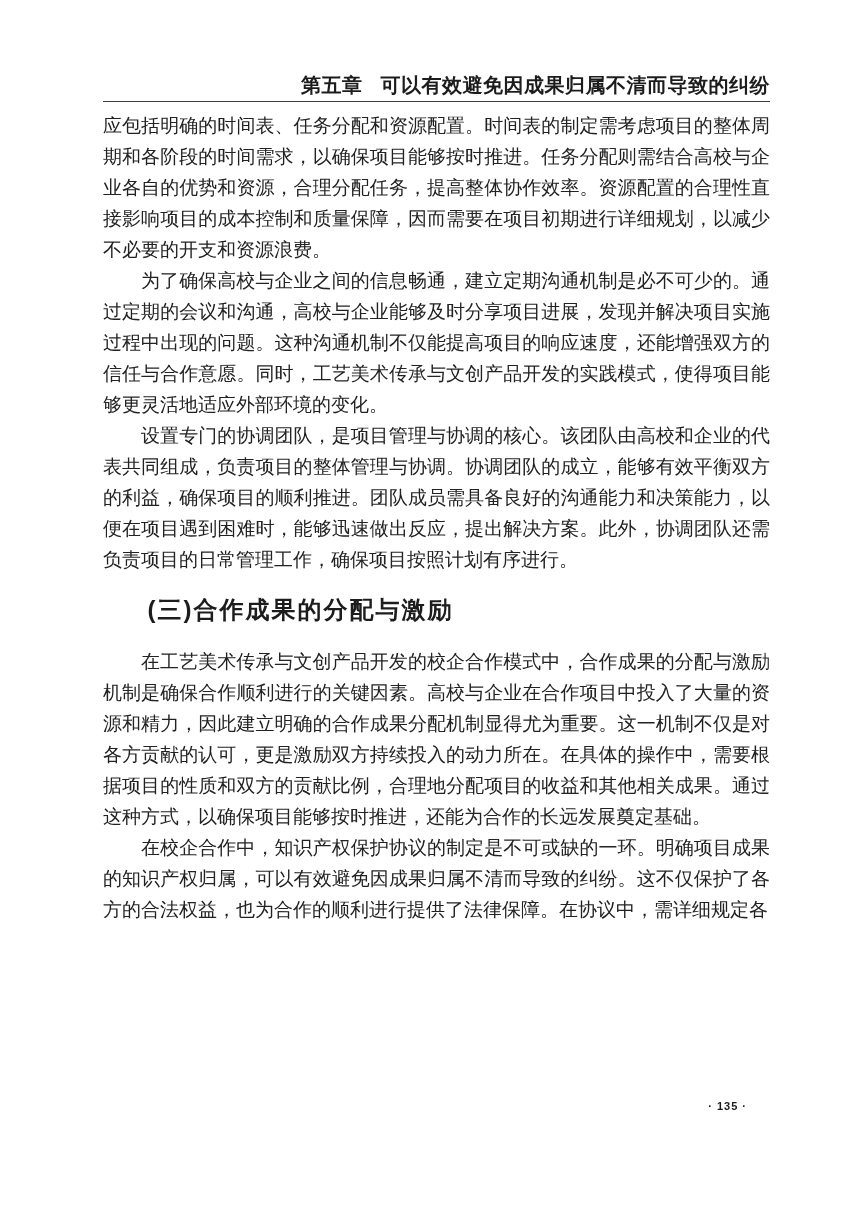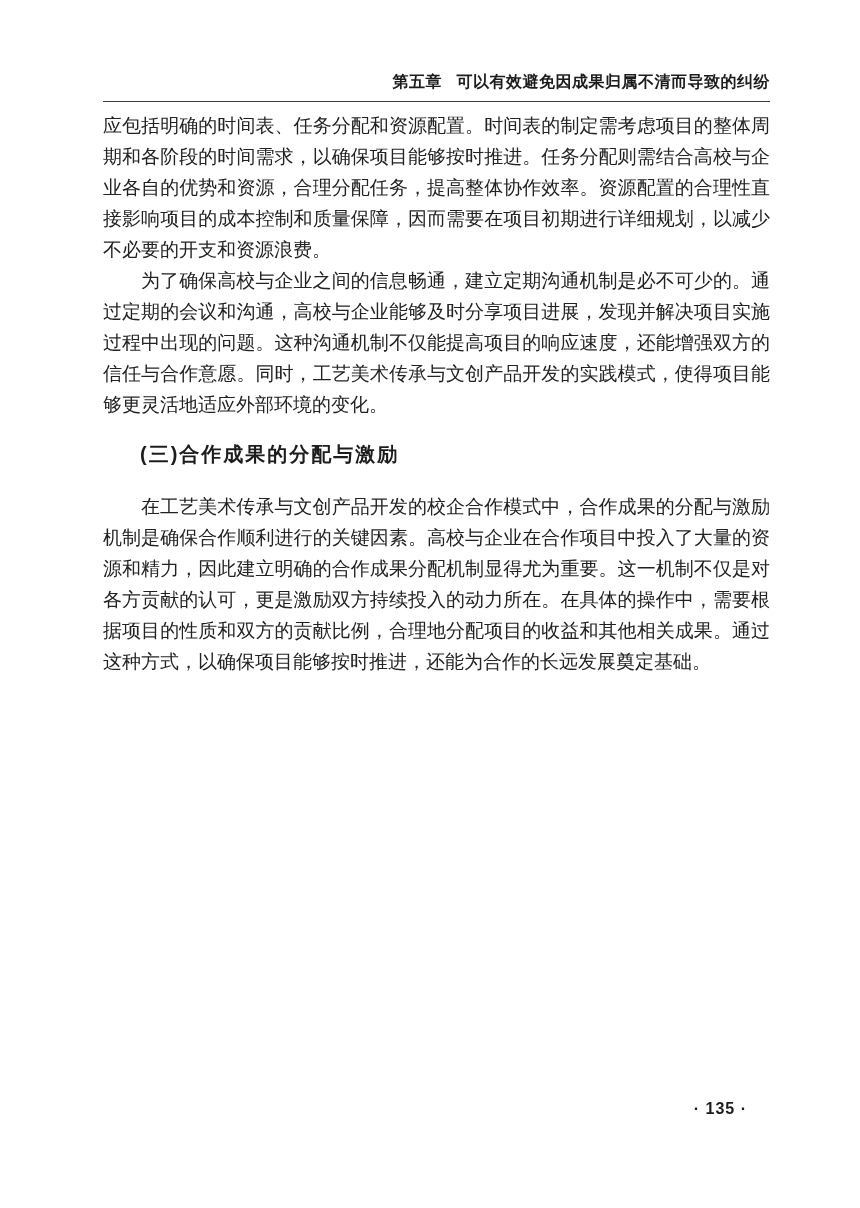--- a/index.html
+++ b/index.html
@@ -15,21 +15,21 @@
   .header {
     position: absolute;
     top: 72px;
     left: 103px;
     width: 667px;
     display: flex;
     justify-content: flex-end;
     align-items: baseline;
     font-family: "Liberation Sans", "DejaVu Sans", sans-serif;
     font-weight: bold;
-    font-size: 16px;
+    font-size: 20px;
     color: #1c1c1c;
     letter-spacing: 0.5px;
   }
   .header .chapter { margin-right: 0.9em; }
   .rule {
     position: absolute;
     top: 101px;
     left: 103px;
     width: 667px;
     border-bottom: 1.5px solid #3d3d3d;
@@ -42,54 +42,56 @@
     font-size: 19px;
     line-height: 31px;
     color: #222222;
     text-align: justify;
   }
   .para { text-indent: 2em; }
   .para.no-indent { text-indent: 0; }
   .section-heading {
     font-family: "Liberation Sans", "DejaVu Sans", sans-serif;
     font-weight: bold;
-    font-size: 20px;
+    font-size: 24px;
     color: #1c1c1c;
     text-indent: 1.85em;
     text-align: left;
     letter-spacing: 2px;
     margin-top: 19px;
     margin-bottom: 21px;
     line-height: 31px;
   }
   .page-number {
     position: absolute;
     top: 1100px;
     right: 113px;
     font-family: "Liberation Sans", "DejaVu Sans", sans-serif;
     font-weight: bold;
-    font-size: 16px;
+    font-size: 11px;
     color: #1c1c1c;
     letter-spacing: 1px;
   }
 </style>
 </head>
 <body>
 
 <div class="page">
 
   <div class="header">
     <span class="chapter">第五章</span>
     <span class="htitle">可以有效避免因成果归属不清而导致的纠纷</span>
   </div>
 
   <div class="rule"></div>
 
   <div class="body">
     <p class="para no-indent">应包括明确的时间表、任务分配和资源配置。时间表的制定需考虑项目的整体周期和各阶段的时间需求，以确保项目能够按时推进。任务分配则需结合高校与企业各自的优势和资源，合理分配任务，提高整体协作效率。资源配置的合理性直接影响项目的成本控制和质量保障，因而需要在项目初期进行详细规划，以减少不必要的开支和资源浪费。</p>
     <p class="para">为了确保高校与企业之间的信息畅通，建立定期沟通机制是必不可少的。通过定期的会议和沟通，高校与企业能够及时分享项目进展，发现并解决项目实施过程中出现的问题。这种沟通机制不仅能提高项目的响应速度，还能增强双方的信任与合作意愿。同时，工艺美术传承与文创产品开发的实践模式，使得项目能够更灵活地适应外部环境的变化。</p>
+    <p class="para">设置专门的协调团队，是项目管理与协调的核心。该团队由高校和企业的代表共同组成，负责项目的整体管理与协调。协调团队的成立，能够有效平衡双方的利益，确保项目的顺利推进。团队成员需具备良好的沟通能力和决策能力，以便在项目遇到困难时，能够迅速做出反应，提出解决方案。此外，协调团队还需负责项目的日常管理工作，确保项目按照计划有序进行。</p>
     <h3 class="section-heading">(三)合作成果的分配与激励</h3>
     <p class="para">在工艺美术传承与文创产品开发的校企合作模式中，合作成果的分配与激励机制是确保合作顺利进行的关键因素。高校与企业在合作项目中投入了大量的资源和精力，因此建立明确的合作成果分配机制显得尤为重要。这一机制不仅是对各方贡献的认可，更是激励双方持续投入的动力所在。在具体的操作中，需要根据项目的性质和双方的贡献比例，合理地分配项目的收益和其他相关成果。通过这种方式，以确保项目能够按时推进，还能为合作的长远发展奠定基础。</p>
+    <p class="para">在校企合作中，知识产权保护协议的制定是不可或缺的一环。明确项目成果的知识产权归属，可以有效避免因成果归属不清而导致的纠纷。这不仅保护了各方的合法权益，也为合作的顺利进行提供了法律保障。在协议中，需详细规定各</p>
   </div>
 
   <div class="page-number">· 135 ·</div>
 
 </div>
 
 </body></html>

